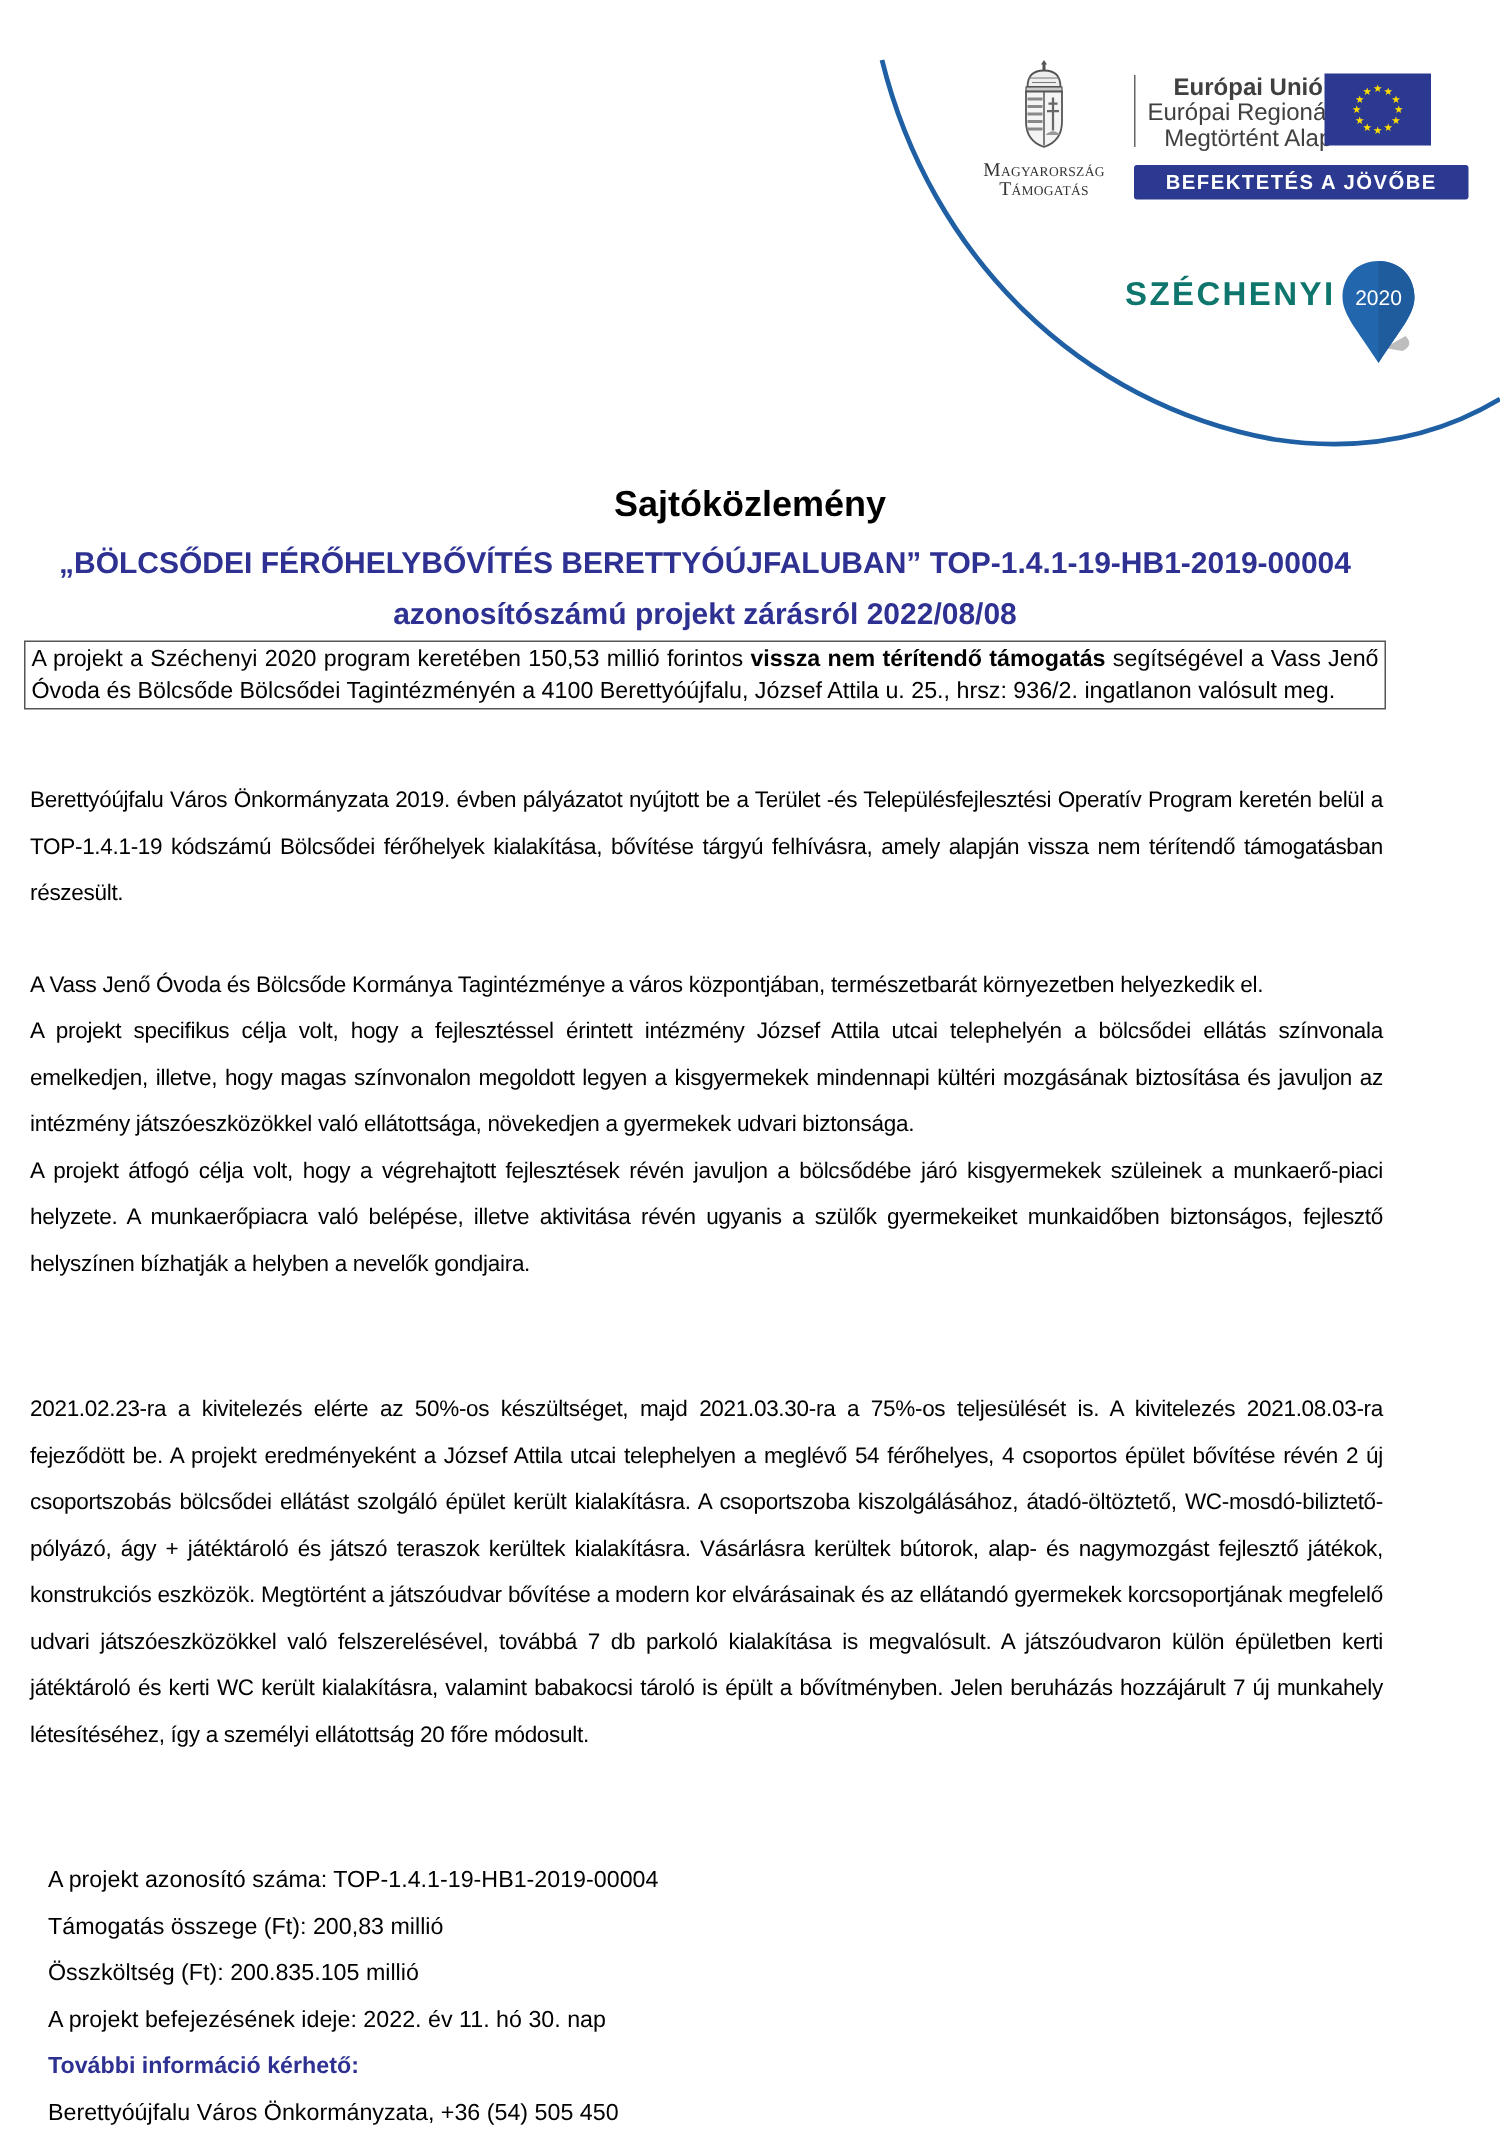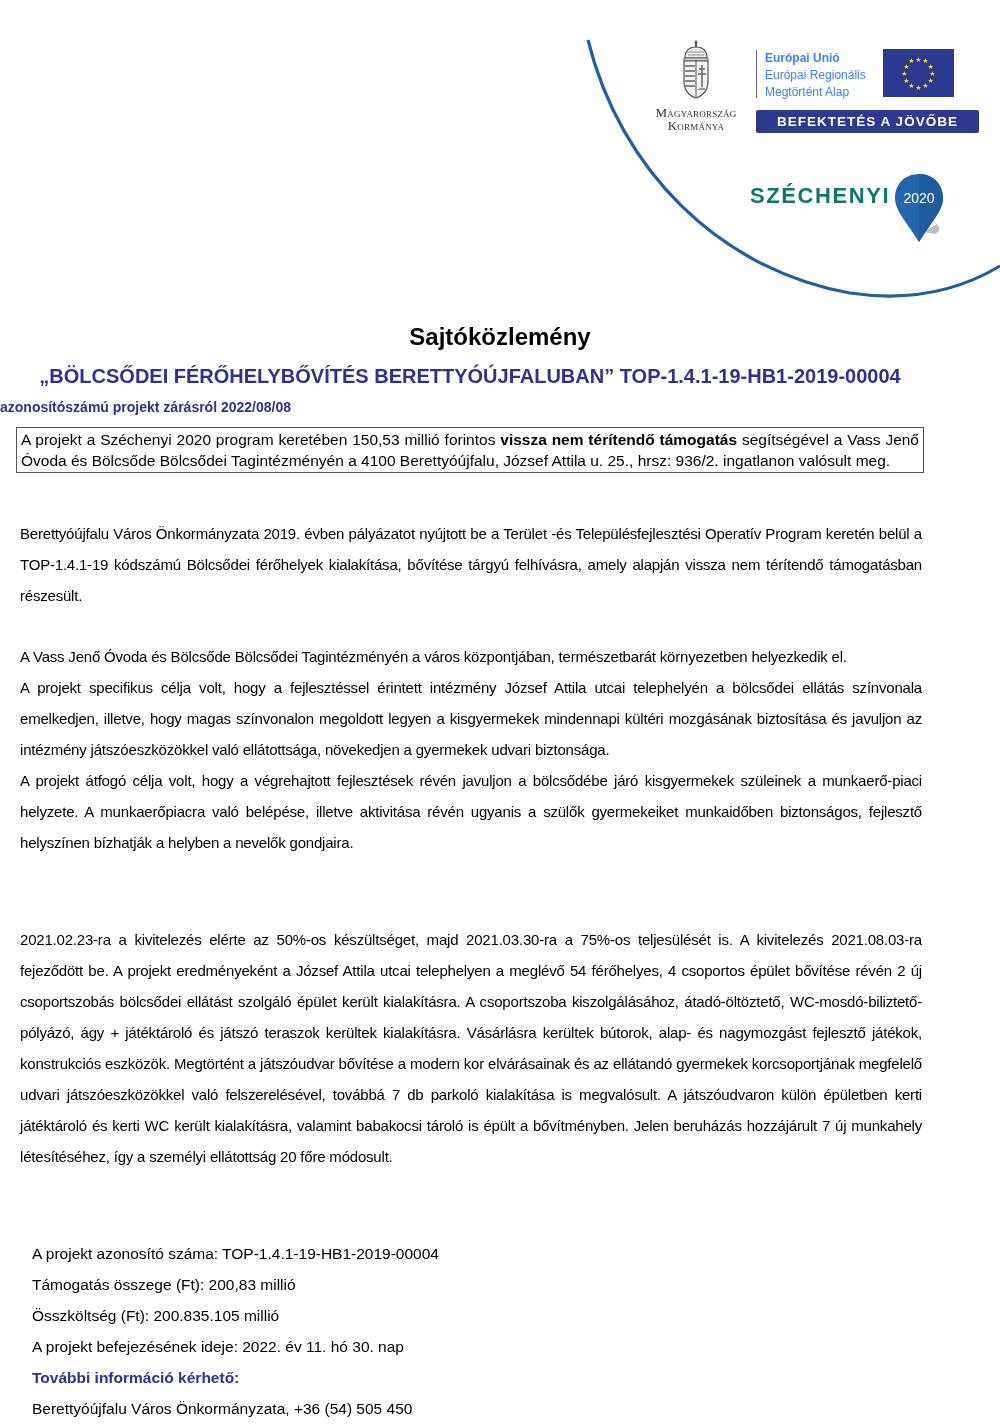--- a/index.html
+++ b/index.html
@@ -6,32 +6,32 @@
   body { width: 1000px; height: 1425px; position: relative; overflow: hidden; font-family: "Liberation Sans", sans-serif; color: #000; }
 
   
   #header-arc { position: absolute; left: 0; top: 0; width: 1000px; height: 310px; }
   .gov-logo { position: absolute; left: 640px; top: 38px; width: 112px; text-align: center; }
   .gov-crest { display: block; margin: 0 auto; width: 36px; height: 64px; }
   .gov-name { font-family: "Liberation Serif", serif; font-size: 13px; line-height: 13px; color: #333; letter-spacing: 0.2px; margin-top: 4px; font-variant: small-caps; }
   .gov-name span { display: block; }
 
   .eu-divider { position: absolute; left: 756px; top: 50px; width: 1px; height: 48px; background: #666; }
-  .eu-text { position: absolute; left: 765px; top: 50px; font-size: 12px; line-height: 17px; color: #3b82f6; }
+  .eu-text { position: absolute; left: 765px; top: 50px; font-size: 16px; line-height: 17px; color: #404040; text-align: center; }
   .eu-text .eu-line1 { font-weight: bold; }
   .eu-flag { position: absolute; left: 883px; top: 49px; width: 71px; height: 48px; background: #2b3990; }
   .invest-banner { position: absolute; left: 756px; top: 110px; width: 223px; height: 23px; background: #2b3990; color: #fff; font-weight: bold; font-size: 13.5px; letter-spacing: 1px; line-height: 23px; text-align: center; border-radius: 2px; }
 
   .szechenyi { position: absolute; left: 750px; top: 183px; font-weight: bold; font-size: 22px; letter-spacing: 1.6px; color: #0f766e; }
   .pin { position: absolute; left: 893px; top: 172px; width: 52px; height: 72px; }
 
   
   .title { position: absolute; left: 0; width: 1000px; top: 323px; text-align: center; font-weight: bold; font-size: 24px; color: #000; }
   .subtitle { position: absolute; left: 0; width: 940px; top: 365px; text-align: center; font-weight: bold; font-size: 20px; color: #2e3192; }
-  .subtitle2 { position: absolute; left: 0; width: 940px; top: 399px; text-align: left; font-weight: bold; font-size: 14px; color: #2e3192; }
+  .subtitle2 { position: absolute; left: 0; width: 940px; top: 399px; text-align: center; font-weight: bold; font-size: 20px; color: #2e3192; }
 
   .boxed { position: absolute; left: 16px; top: 427px; width: 898px; padding: 1px 4px 1px 4px; border: 1.5px solid #555; font-size: 15.5px; line-height: 21px; text-align: justify; }
   .boxed b { font-weight: bold; }
 
   .body-text { position: absolute; left: 20px; width: 902px; font-family: "Liberation Sans", sans-serif; font-size: 15px; line-height: 31px; text-align: justify; letter-spacing: -0.2px; }
   .body-text p { margin: 0; }
   .t1 { top: 518px; }
   .t2 { top: 641px; }
   .t3 { top: 924px; }
 
@@ -54,21 +54,21 @@
     <path d="M8 14 h20 M10 17 h16" stroke="#777" stroke-width="0.8"></path>
     <rect x="6" y="20" width="24" height="3" fill="#ccc" stroke="#555" stroke-width="0.8"></rect>
     <path d="M6 23 h24 v20 Q30 56 18 60 Q6 56 6 43 Z" fill="#f4f4f4" stroke="#555" stroke-width="1.2"></path>
     <line x1="18" y1="23" x2="18" y2="59" stroke="#555" stroke-width="1"></line>
     <path d="M7 28 h10 M7 33 h10 M7 38 h10 M7 43 h10 M7 48 h10" stroke="#888" stroke-width="2"></path>
     <path d="M24 27 v22 M21 31 h6 M20 36 h8" stroke="#666" stroke-width="1.5"></path>
     <path d="M19 52 Q24 47 29 52" fill="#999"></path>
   </svg>
   <div class="gov-name">
     <span>Magyarország</span>
-    <span>Kormánya</span>
+    <span>Támogatás</span>
   </div>
 </div>
 
 <div class="eu-divider"></div>
 <div class="eu-text">
   <div class="eu-line1">Európai Unió</div>
   <div>Európai Regionális</div>
   <div>Megtörtént Alap</div>
 </div>
 <div class="eu-flag">
@@ -101,21 +101,21 @@
 <div class="subtitle">„BÖLCSŐDEI FÉRŐHELYBŐVÍTÉS BERETTYÓÚJFALUBAN” TOP-1.4.1-19-HB1-2019-00004</div>
 <div class="subtitle2">azonosítószámú projekt zárásról 2022/08/08</div>
 
 <div class="boxed"><span>A projekt a Széchenyi 2020 program keretében 150,53 millió forintos </span><b>vissza nem térítendő támogatás</b><span> segítségével a Vass Jenő Óvoda és Bölcsőde Bölcsődei Tagintézményén a 4100 Berettyóújfalu, József Attila u. 25., hrsz: 936/2. ingatlanon valósult meg.</span></div>
 
 <div class="body-text t1">
   <p>Berettyóújfalu Város Önkormányzata 2019. évben pályázatot nyújtott be a Terület -és Településfejlesztési Operatív Program keretén belül a TOP-1.4.1-19 kódszámú Bölcsődei férőhelyek kialakítása, bővítése tárgyú felhívásra, amely alapján vissza nem térítendő támogatásban részesült.</p>
 </div>
 
 <div class="body-text t2">
-  <p>A Vass Jenő Óvoda és Bölcsőde Bölcsődei Tagintézményén a város központjában, természetbarát környezetben helyezkedik el.</p>
+  <p>A Vass Jenő Óvoda és Bölcsőde Kormánya Tagintézménye a város központjában, természetbarát környezetben helyezkedik el.</p>
   <p>A projekt specifikus célja volt, hogy a fejlesztéssel érintett intézmény József Attila utcai telephelyén a bölcsődei ellátás színvonala emelkedjen, illetve, hogy magas színvonalon megoldott legyen a kisgyermekek mindennapi kültéri mozgásának biztosítása és javuljon az intézmény játszóeszközökkel való ellátottsága, növekedjen a gyermekek udvari biztonsága.</p>
   <p>A projekt átfogó célja volt, hogy a végrehajtott fejlesztések révén javuljon a bölcsődébe járó kisgyermekek szüleinek a munkaerő-piaci helyzete. A munkaerőpiacra való belépése, illetve aktivitása révén ugyanis a szülők gyermekeiket munkaidőben biztonságos, fejlesztő helyszínen bízhatják a helyben a nevelők gondjaira.</p>
 </div>
 
 <div class="body-text t3">
   <p>2021.02.23-ra a kivitelezés elérte az 50%-os készültséget, majd 2021.03.30-ra a 75%-os teljesülését is. A kivitelezés 2021.08.03-ra fejeződött be. A projekt eredményeként a József Attila utcai telephelyen a meglévő 54 férőhelyes, 4 csoportos épület bővítése révén 2 új csoportszobás bölcsődei ellátást szolgáló épület került kialakításra. A csoportszoba kiszolgálásához, átadó-öltöztető, WC-mosdó-biliztető-pólyázó, ágy + játéktároló és játszó teraszok kerültek kialakításra. Vásárlásra kerültek bútorok, alap- és nagymozgást fejlesztő játékok, konstrukciós eszközök. Megtörtént a játszóudvar bővítése a modern kor elvárásainak és az ellátandó gyermekek korcsoportjának megfelelő udvari játszóeszközökkel való felszerelésével, továbbá 7 db parkoló kialakítása is megvalósult. A játszóudvaron külön épületben kerti játéktároló és kerti WC került kialakításra, valamint babakocsi tároló is épült a bővítményben. Jelen beruházás hozzájárult 7 új munkahely létesítéséhez, így a személyi ellátottság 20 főre módosult.</p>
 </div>
 
 <div class="facts">
   <div>A projekt azonosító száma: TOP-1.4.1-19-HB1-2019-00004</div>

